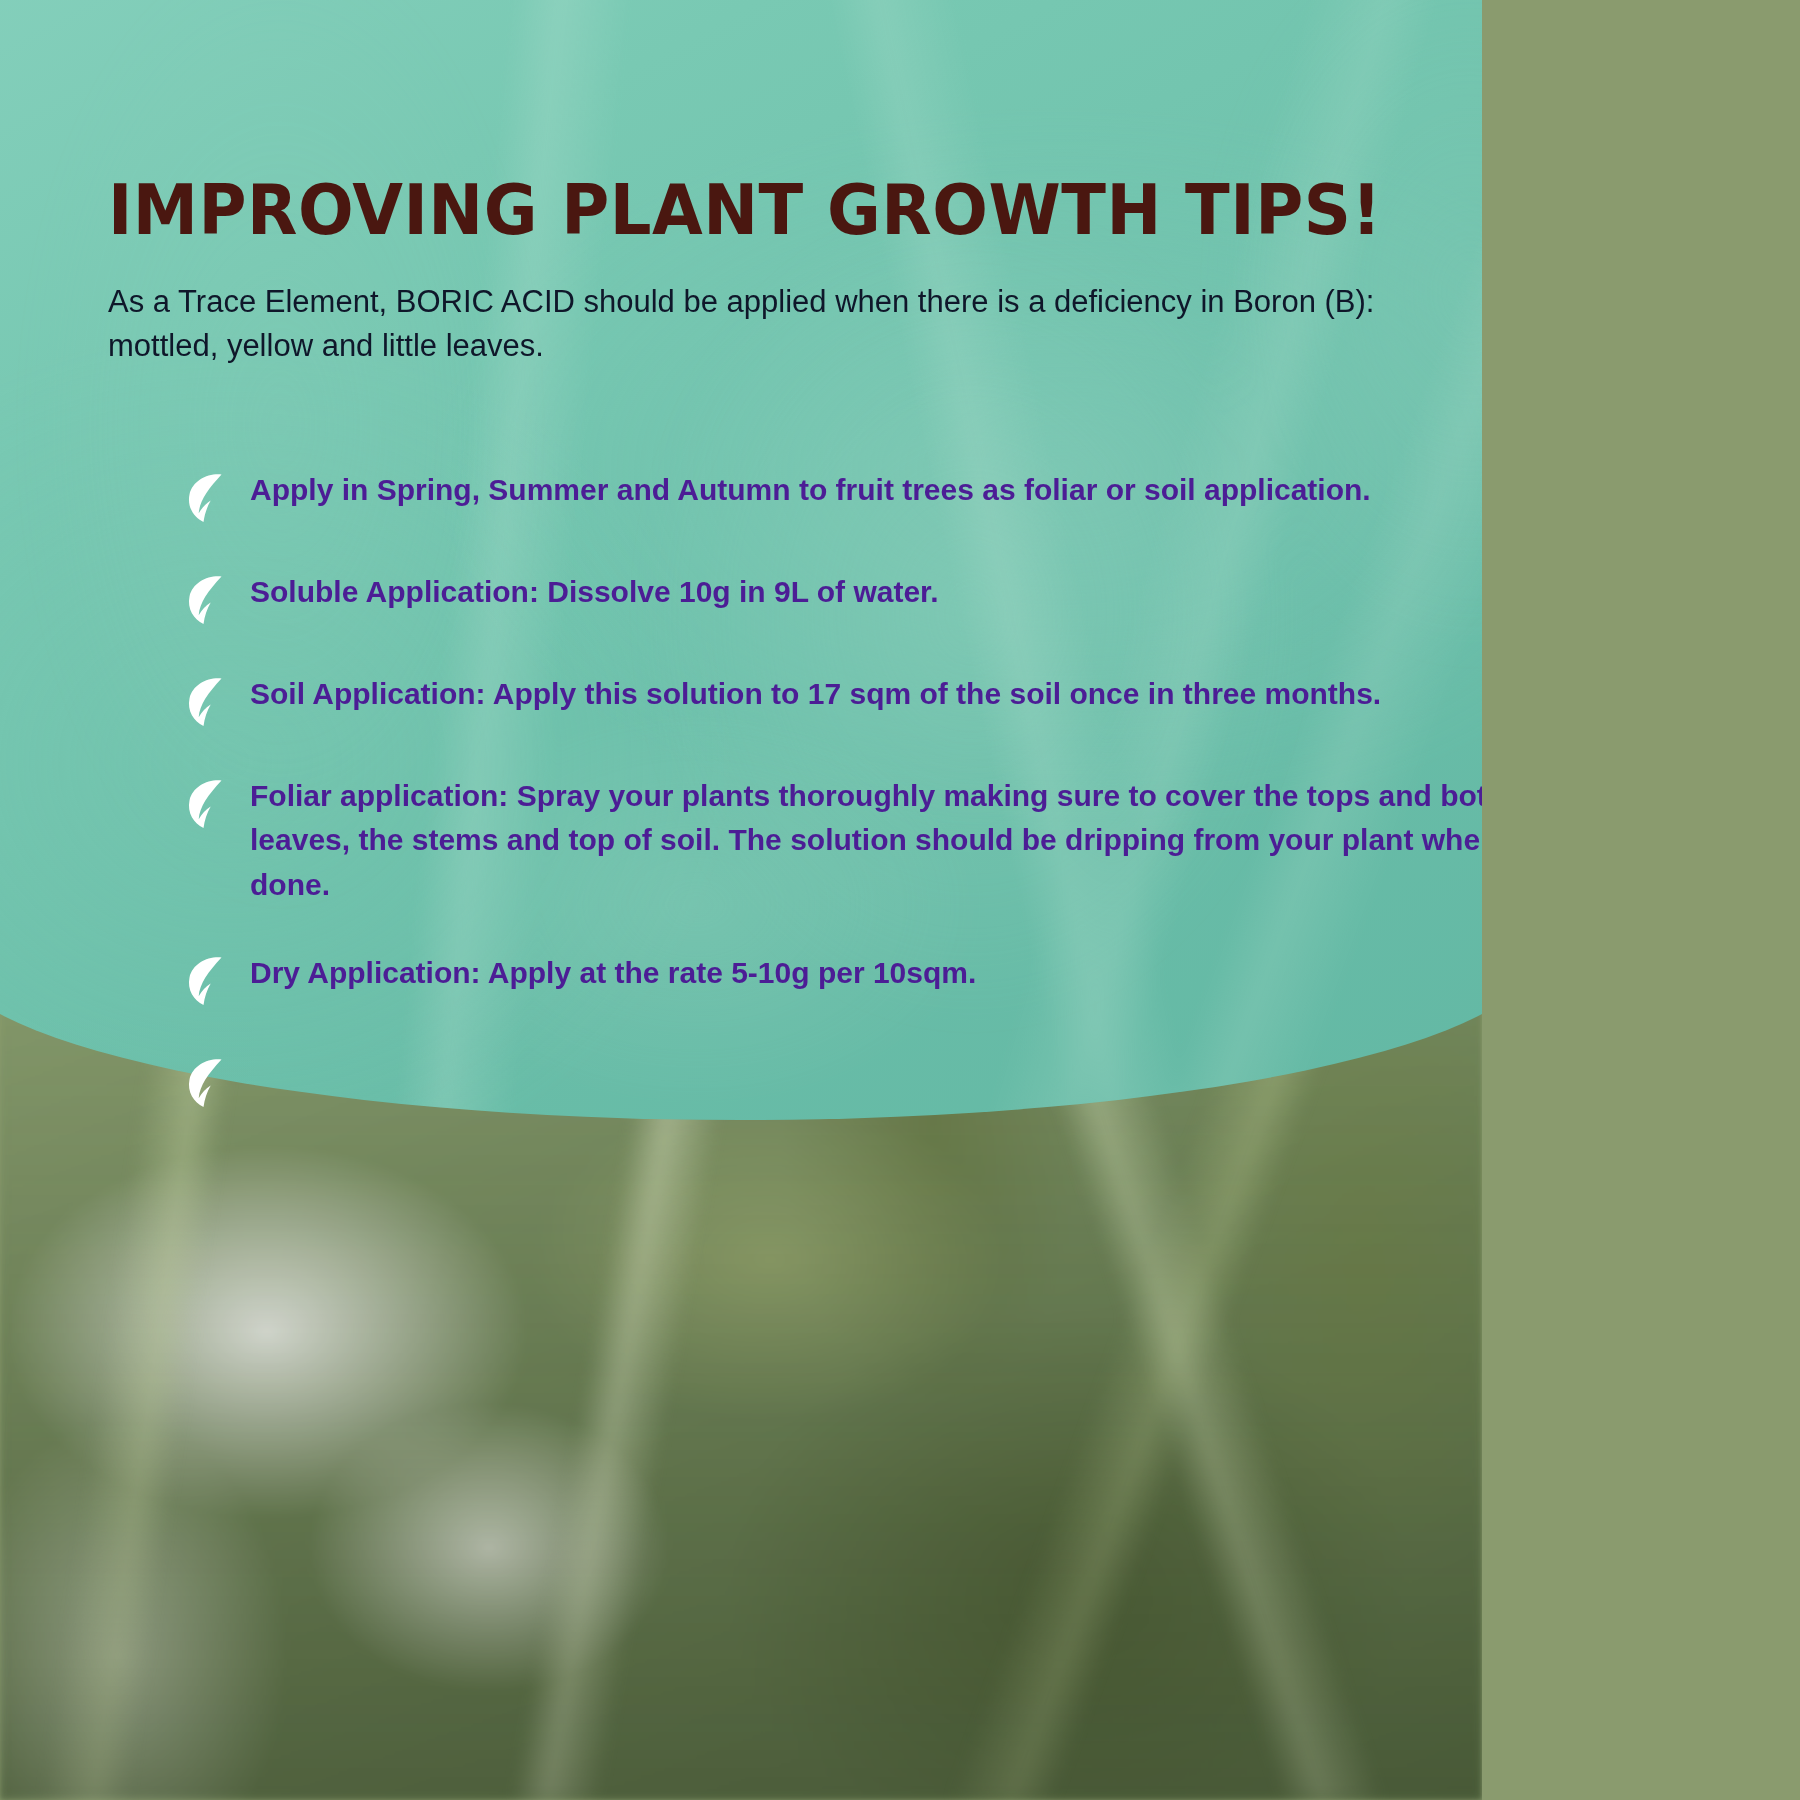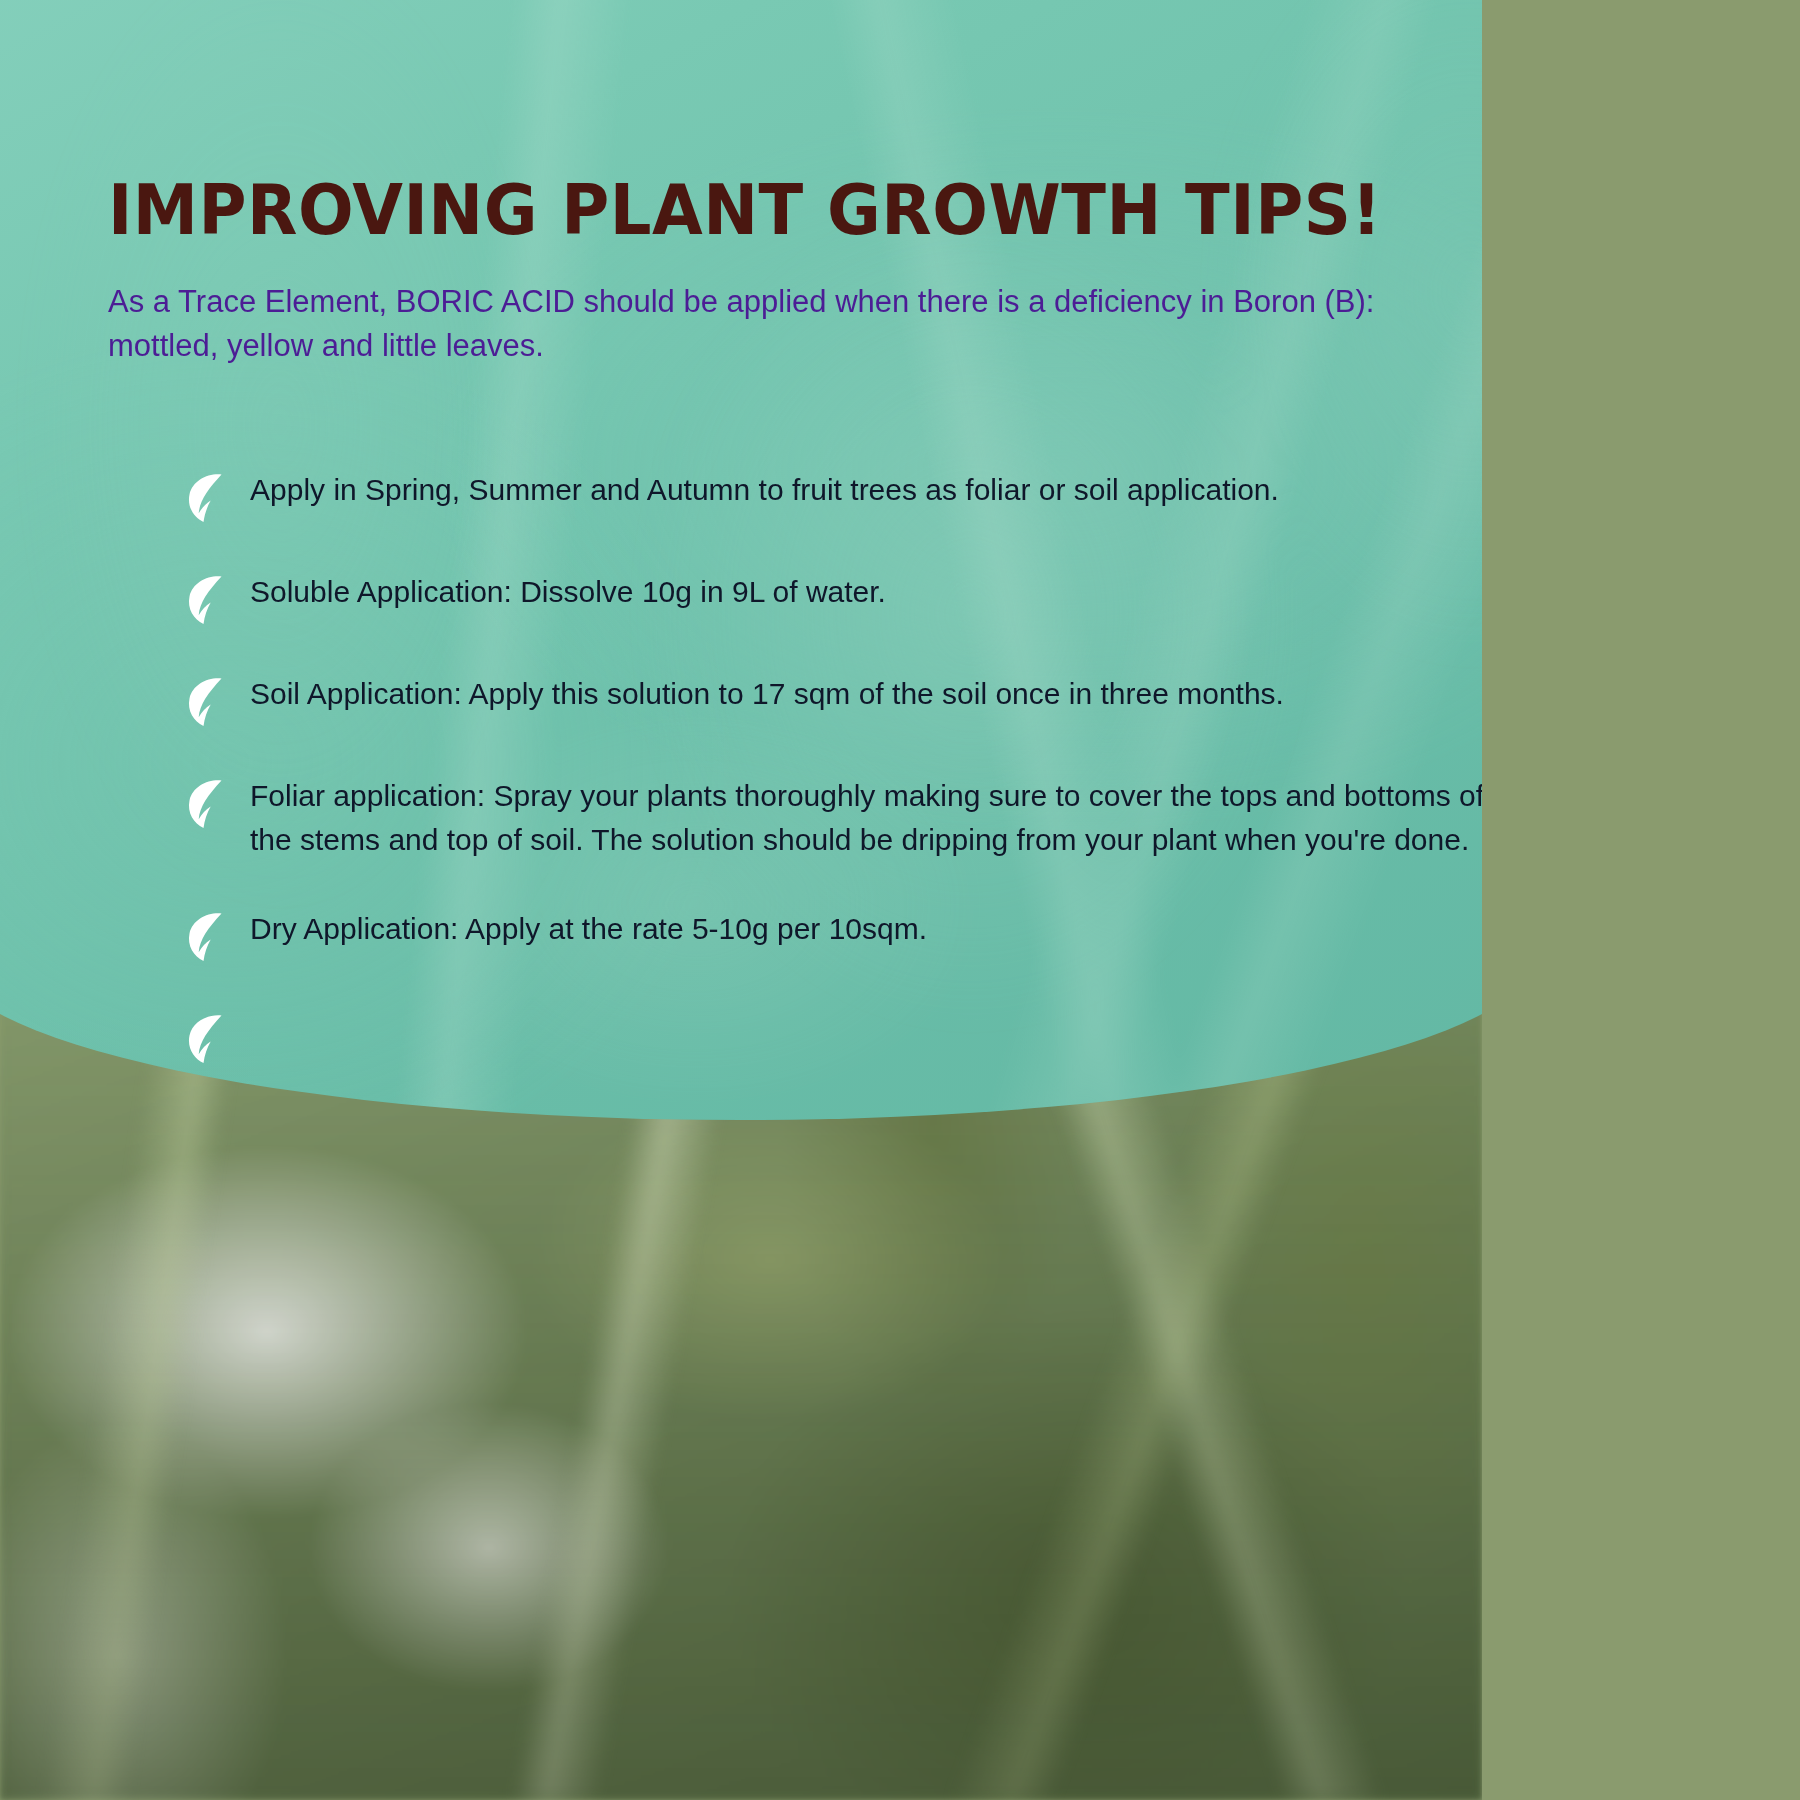--- a/index.html
+++ b/index.html
@@ -92,39 +92,40 @@
     position:absolute;left:108px;top:128px;
     font-size:70px;line-height:1.0;
     font-weight:bold;letter-spacing:.5px;
     color:#4a1710;
     font-family:"DejaVu Sans Condensed","Liberation Sans Narrow","Liberation Sans",sans-serif;
     transform:scaleX(1.04);transform-origin:left center;
     white-space:nowrap;
   }
   .intro{
     position:absolute;left:108px;top:280px;width:1520px;
-    font-size:31px;line-height:1.42;color:#4c1d95;
+    font-size:31px;line-height:1.42;color:#0f172a;
     font-family:"Liberation Sans",sans-serif;
   }
   .intro div{white-space:nowrap;}
 
   .bullets{position:absolute;left:180px;top:468px;width:1450px;}
   .bullet{
     display:flex;align-items:flex-start;
     margin-bottom:44px;
   }
   .bullet.para{}
   .leaf-icon{
     flex:0 0 54px;width:54px;height:56px;margin-right:16px;
     display:block;margin-top:2px;
   }
   .bullet-text{
-    font-size:30px;line-height:1.48;color:#0f172a;
+    font-size:30px;line-height:1.48;color:#4c1d95;
     max-width:1360px;
     font-family:"Liberation Sans",sans-serif;
+    font-weight:bold;
   }
 </style>
 </head>
 <body>
 
 <div class="canvas">
 
   <div class="photo"></div>
   <div class="photo-veins"></div>
   <div class="photo-dark"></div>

